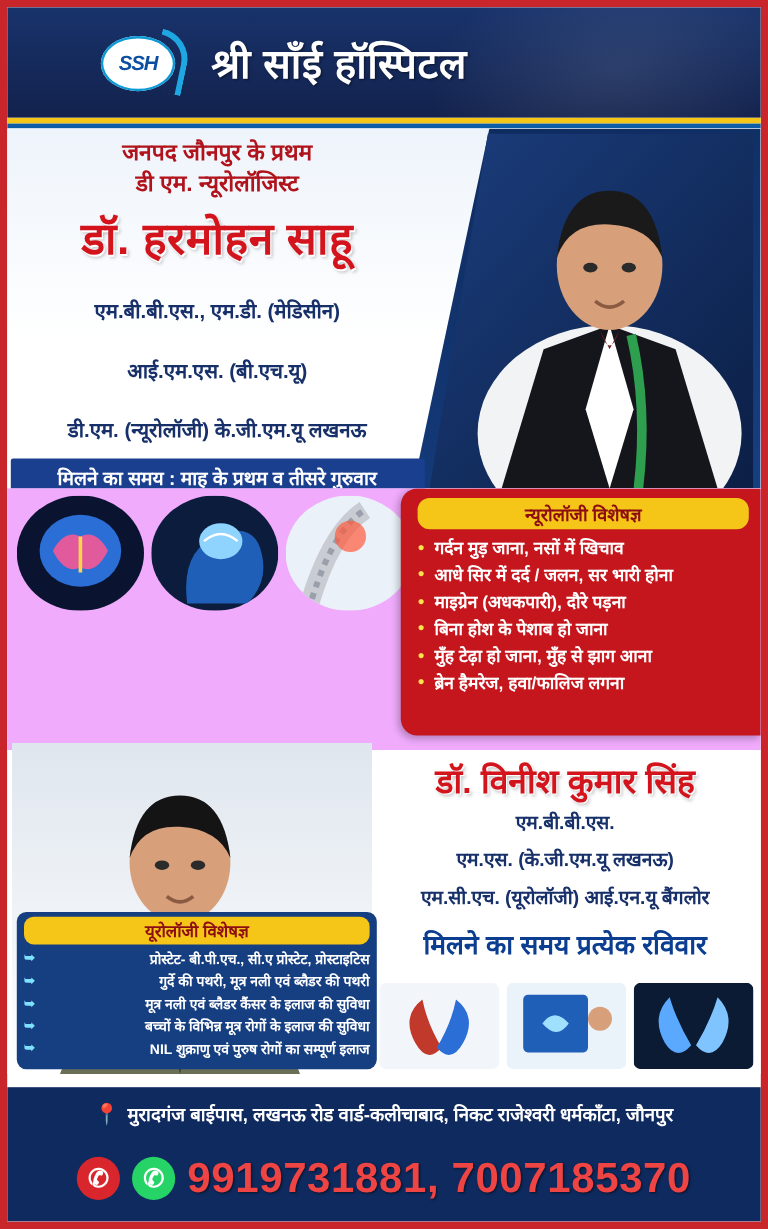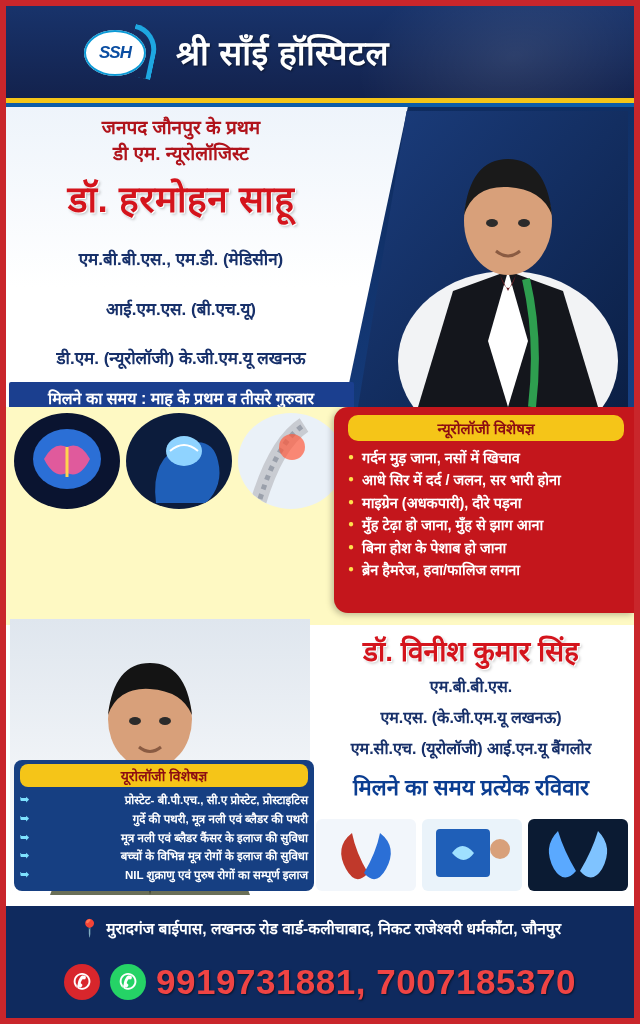--- a/index.html
+++ b/index.html
@@ -110,21 +110,21 @@
   }
   .t-time{
     margin-top:10px;
     background:#1b3f8f; color:#fff; font-size:16px; font-weight:bold;
     padding:5px 6px; display:inline-block; width:345px;
     border-radius:2px;
   }
 
   
   .sec-neuro{
-    position:relative; height:218px; background:#fef9c3; overflow:hidden;
+    position:relative; height:218px; background:#f0abfc; overflow:hidden;
   }
   .neuro-imgs{
     position:absolute; left:8px; top:6px; width:330px; height:96px;
     display:flex; gap:6px;
   }
   .nimg{ width:106px; height:96px; border-radius:50%/50%; overflow:hidden; position:relative;}
   .red-panel{
     position:absolute; right:0; top:0; width:300px; height:206px;
     background:#c4161c;
     border-radius:14px 0 0 14px;
@@ -292,22 +292,22 @@
           </svg>
         </div>
       </div>
 
       <div class="red-panel">
         <div class="panel-title">न्यूरोलॉजी विशेषज्ञ</div>
         <ul class="panel-list">
           <li>गर्दन मुड़ जाना, नसों में खिचाव</li>
           <li>आधे सिर में दर्द / जलन, सर भारी होना</li>
           <li>माइग्रेन (अधकपारी), दौरे पड़ना</li>
+          <li>बिना होश के पेशाब हो जाना</li>
           <li>मुँह टेढ़ा हो जाना, मुँह से झाग आना</li>
-          <li>बिना होश के पेशाब हो जाना</li>
           <li>ब्रेन हैमरेज, हवा/फालिज लगना</li>
         </ul>
       </div>
     </div>
 
     <div class="sec-doc2">
       <div class="doc2-photo">
         <svg viewBox="0 0 300 276" width="300" height="276" preserveAspectRatio="none">
           <defs>
             <linearGradient id="bg2" x1="0" y1="0" x2="0" y2="1">

